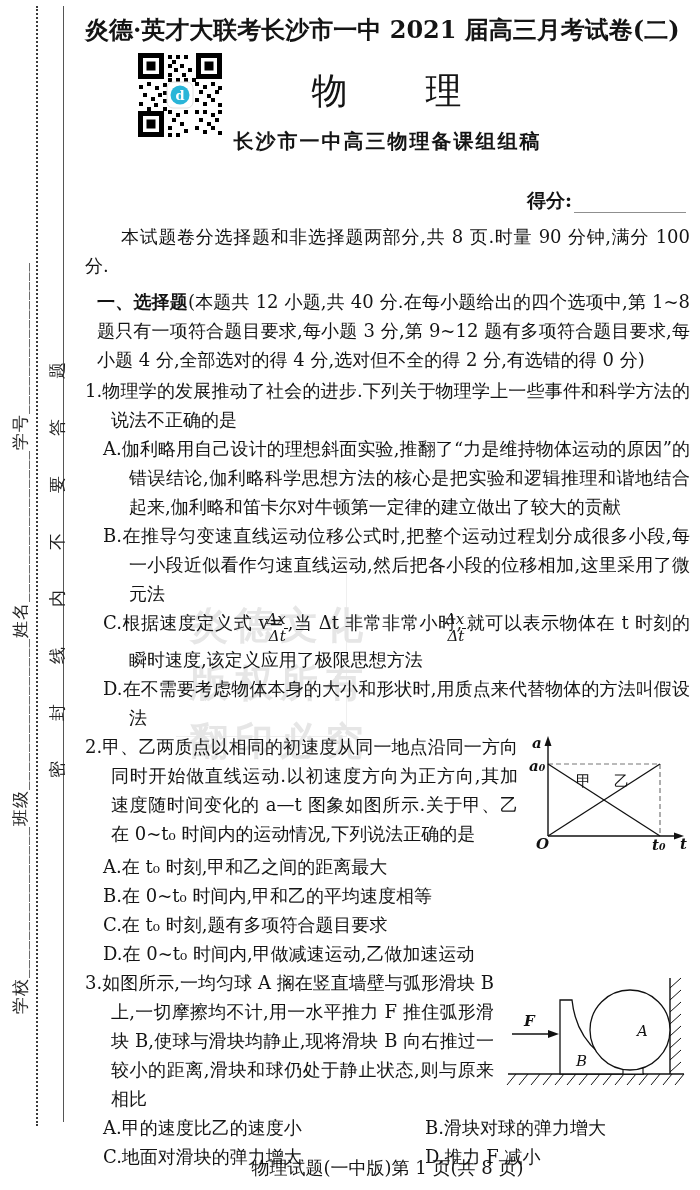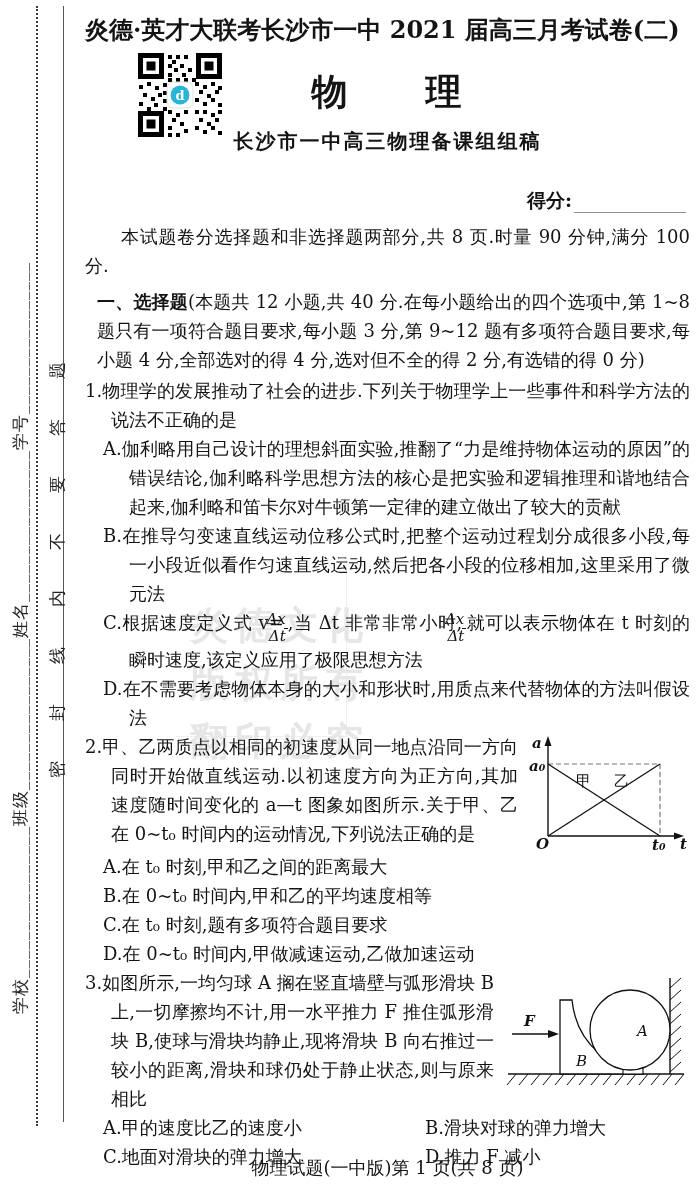--- a/index.html
+++ b/index.html
@@ -24,21 +24,21 @@
     position:absolute;left:190px;top:596px;z-index:0;color:#e6e6e6;
     font-size:38px;line-height:58px;letter-spacing:7px;font-weight:bold;white-space:pre;
   }
   .watermark-box{position:absolute;left:176px;top:560px;width:170px;height:176px;
     border-right:1px solid #efefef;border-bottom:1px solid #efefef;z-index:0;}
   
   .main{position:relative;z-index:1;margin:0 10px 0 85px;}
   .page-title{font-weight:bold;font-size:24px;white-space:nowrap;padding-top:13px;line-height:34px;}
   .header{position:relative;height:134px;margin-top:2px;}
   .qr{position:absolute;left:52px;top:3px;width:86px;height:86px;}
-  .subject{text-align:center;font-size:36px;font-weight:bold;line-height:40px;padding-top:22px;letter-spacing:2px;}
+  .subject{text-align:center;font-size:36px;font-weight:normal;line-height:40px;padding-top:22px;letter-spacing:2px;}
   .byline{text-align:center;font-size:20px;font-weight:bold;letter-spacing:2px;margin-top:16px;line-height:28px;}
   .score{display:flex;justify-content:flex-end;align-items:flex-end;margin:4px 4px 8px 0;font-weight:bold;font-size:19px;line-height:26px;}
   .score-blank{display:inline-block;width:112px;border-bottom:1.5px solid #8f8f8f;height:22px;margin-left:2px;}
   .intro{text-indent:2em;margin:9px 0 7px 0;text-align:justify;}
   .sec{text-align:justify;margin:0 0 2px 12px;}
   .sec-b{font-weight:bold;}
   .q{text-align:justify;}
   .qstem{padding-left:26px;text-indent:-26px;}
   .opt{margin-left:18px;padding-left:26px;text-indent:-26px;text-align:justify;}
   .optrow{margin-left:18px;display:grid;grid-template-columns:322px 1fr;}

